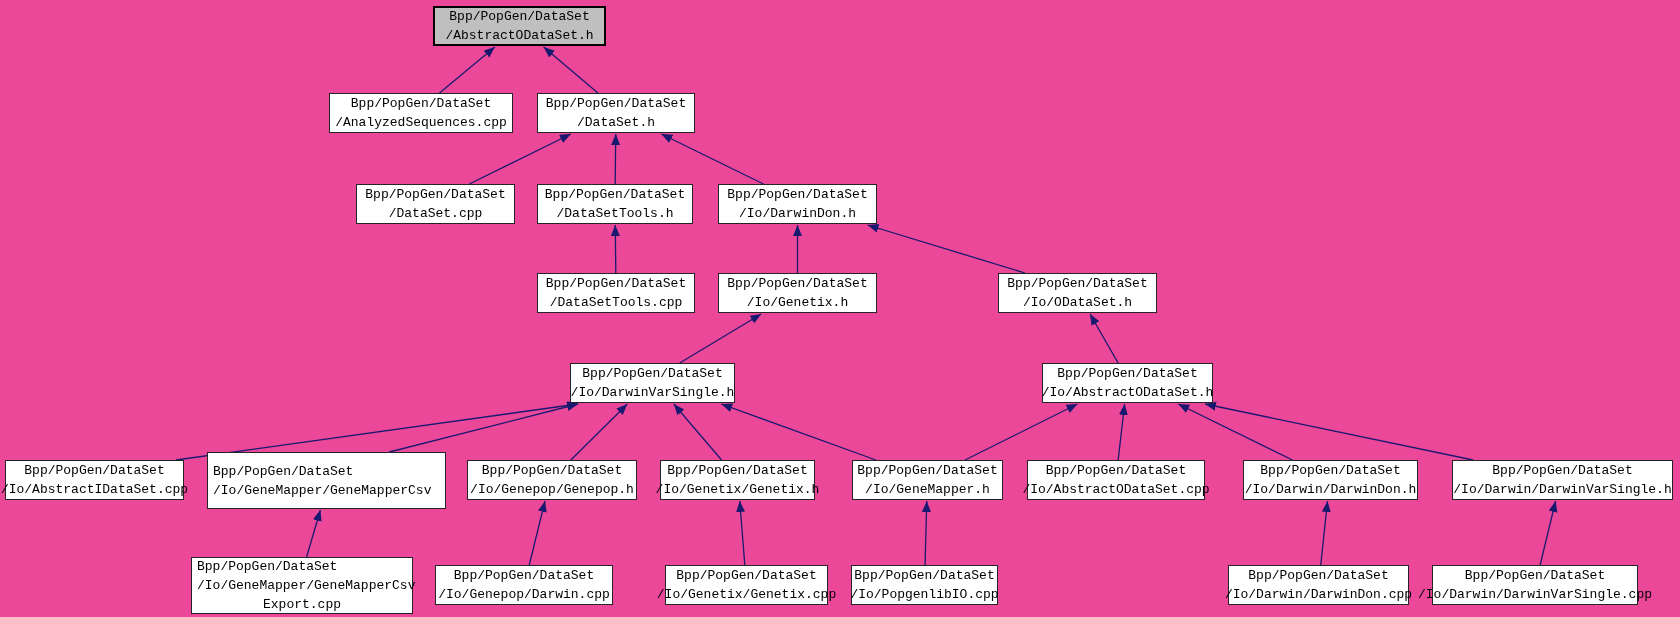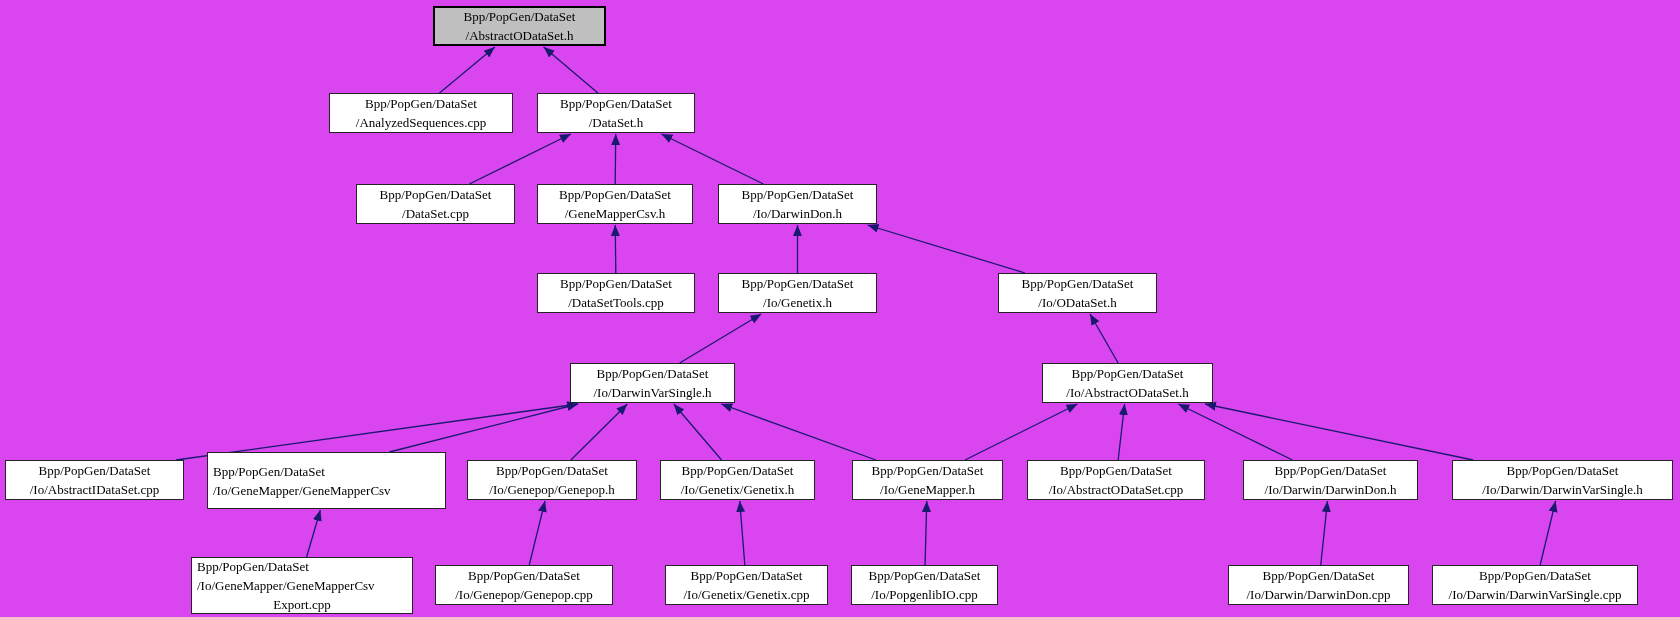--- a/index.html
+++ b/index.html
@@ -1,19 +1,19 @@
 <!DOCTYPE html>
 <html><head>
 <meta charset="utf-8">
 <style>
   html,body{margin:0;padding:0;background:#ffffff;}
   .canvas{
     position:relative;width:1680px;height:617px;overflow:hidden;
-    font-family:Liberation Serif, serif;
-    background:#d946ef;
+    font-family:Liberation Mono, monospace;
+    background:#ec4899;
   }
   #edge-layer{position:absolute;left:0;top:0;width:1680px;height:617px;}
   .node{
     position:absolute;box-sizing:border-box;
     background:#ffffff;border:1px solid #242424;
     color:#000;font-size:13px;line-height:19px;
     display:flex;flex-direction:column;justify-content:center;
     align-items:center;text-align:center;cursor:pointer;
   }
   .node .ln{white-space:nowrap;}
@@ -70,21 +70,21 @@
       <div class="node" style="left: 537px; top: 93px; width: 158px; height: 40px;">
         <div class="ln ">Bpp/PopGen/DataSet</div>
         <div class="ln ">/DataSet.h</div>
       </div>
       <div class="node" style="left: 356px; top: 184px; width: 159px; height: 40px;">
         <div class="ln ">Bpp/PopGen/DataSet</div>
         <div class="ln ">/DataSet.cpp</div>
       </div>
       <div class="node" style="left: 537px; top: 184px; width: 156px; height: 40px;">
         <div class="ln ">Bpp/PopGen/DataSet</div>
-        <div class="ln ">/GeneMapperCsv.h</div>
+        <div class="ln ">/DataSetTools.h</div>
       </div>
       <div class="node" style="left: 718px; top: 184px; width: 159px; height: 40px;">
         <div class="ln ">Bpp/PopGen/DataSet</div>
         <div class="ln ">/Io/DarwinDon.h</div>
       </div>
       <div class="node" style="left: 537px; top: 273px; width: 158px; height: 40px;">
         <div class="ln ">Bpp/PopGen/DataSet</div>
         <div class="ln ">/DataSetTools.cpp</div>
       </div>
       <div class="node" style="left: 718px; top: 273px; width: 159px; height: 40px;">
@@ -135,21 +135,21 @@
         <div class="ln ">Bpp/PopGen/DataSet</div>
         <div class="ln ">/Io/Darwin/DarwinVarSingle.h</div>
       </div>
       <div class="node three" style="left: 191px; top: 557px; width: 222px; height: 57px;">
         <div class="ln ln-left">Bpp/PopGen/DataSet</div>
         <div class="ln ln-left">/Io/GeneMapper/GeneMapperCsv</div>
         <div class="ln ln-center">Export.cpp</div>
       </div>
       <div class="node" style="left: 435px; top: 565px; width: 178px; height: 40px;">
         <div class="ln ">Bpp/PopGen/DataSet</div>
-        <div class="ln ">/Io/Genepop/Genepop.cpp</div>
+        <div class="ln ">/Io/Genepop/Darwin.cpp</div>
       </div>
       <div class="node" style="left: 665px; top: 565px; width: 163px; height: 40px;">
         <div class="ln ">Bpp/PopGen/DataSet</div>
         <div class="ln ">/Io/Genetix/Genetix.cpp</div>
       </div>
       <div class="node" style="left: 851px; top: 565px; width: 147px; height: 40px;">
         <div class="ln ">Bpp/PopGen/DataSet</div>
         <div class="ln ">/Io/PopgenlibIO.cpp</div>
       </div>
       <div class="node" style="left: 1228px; top: 565px; width: 181px; height: 40px;">

